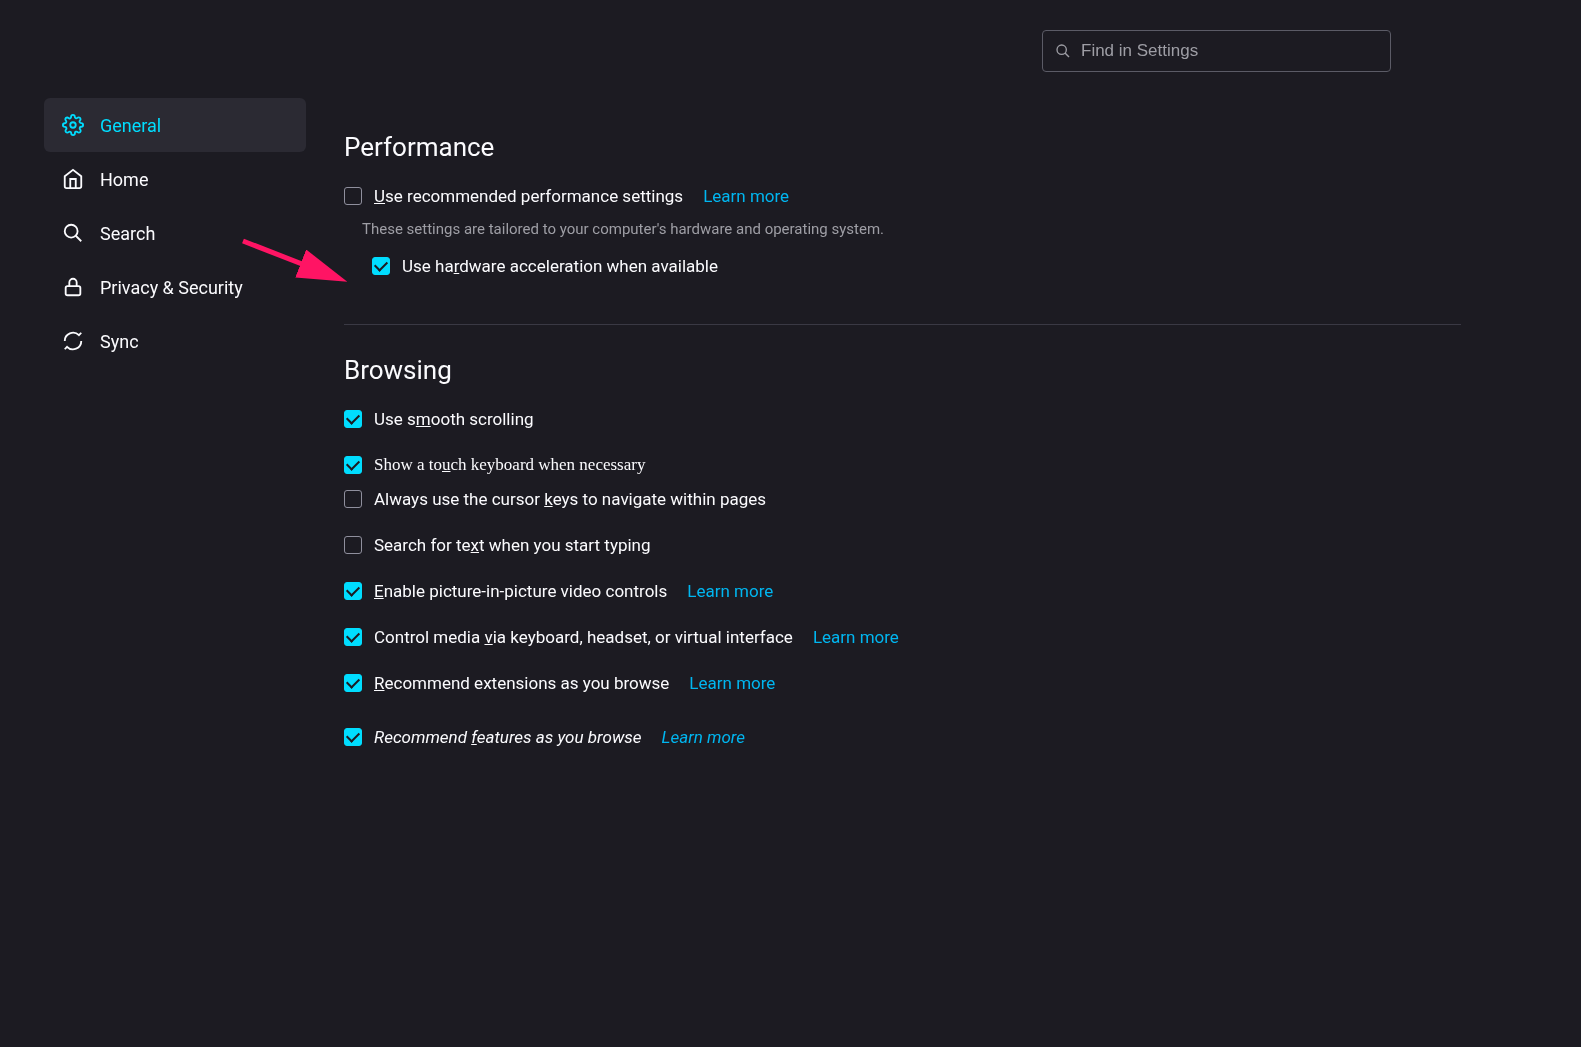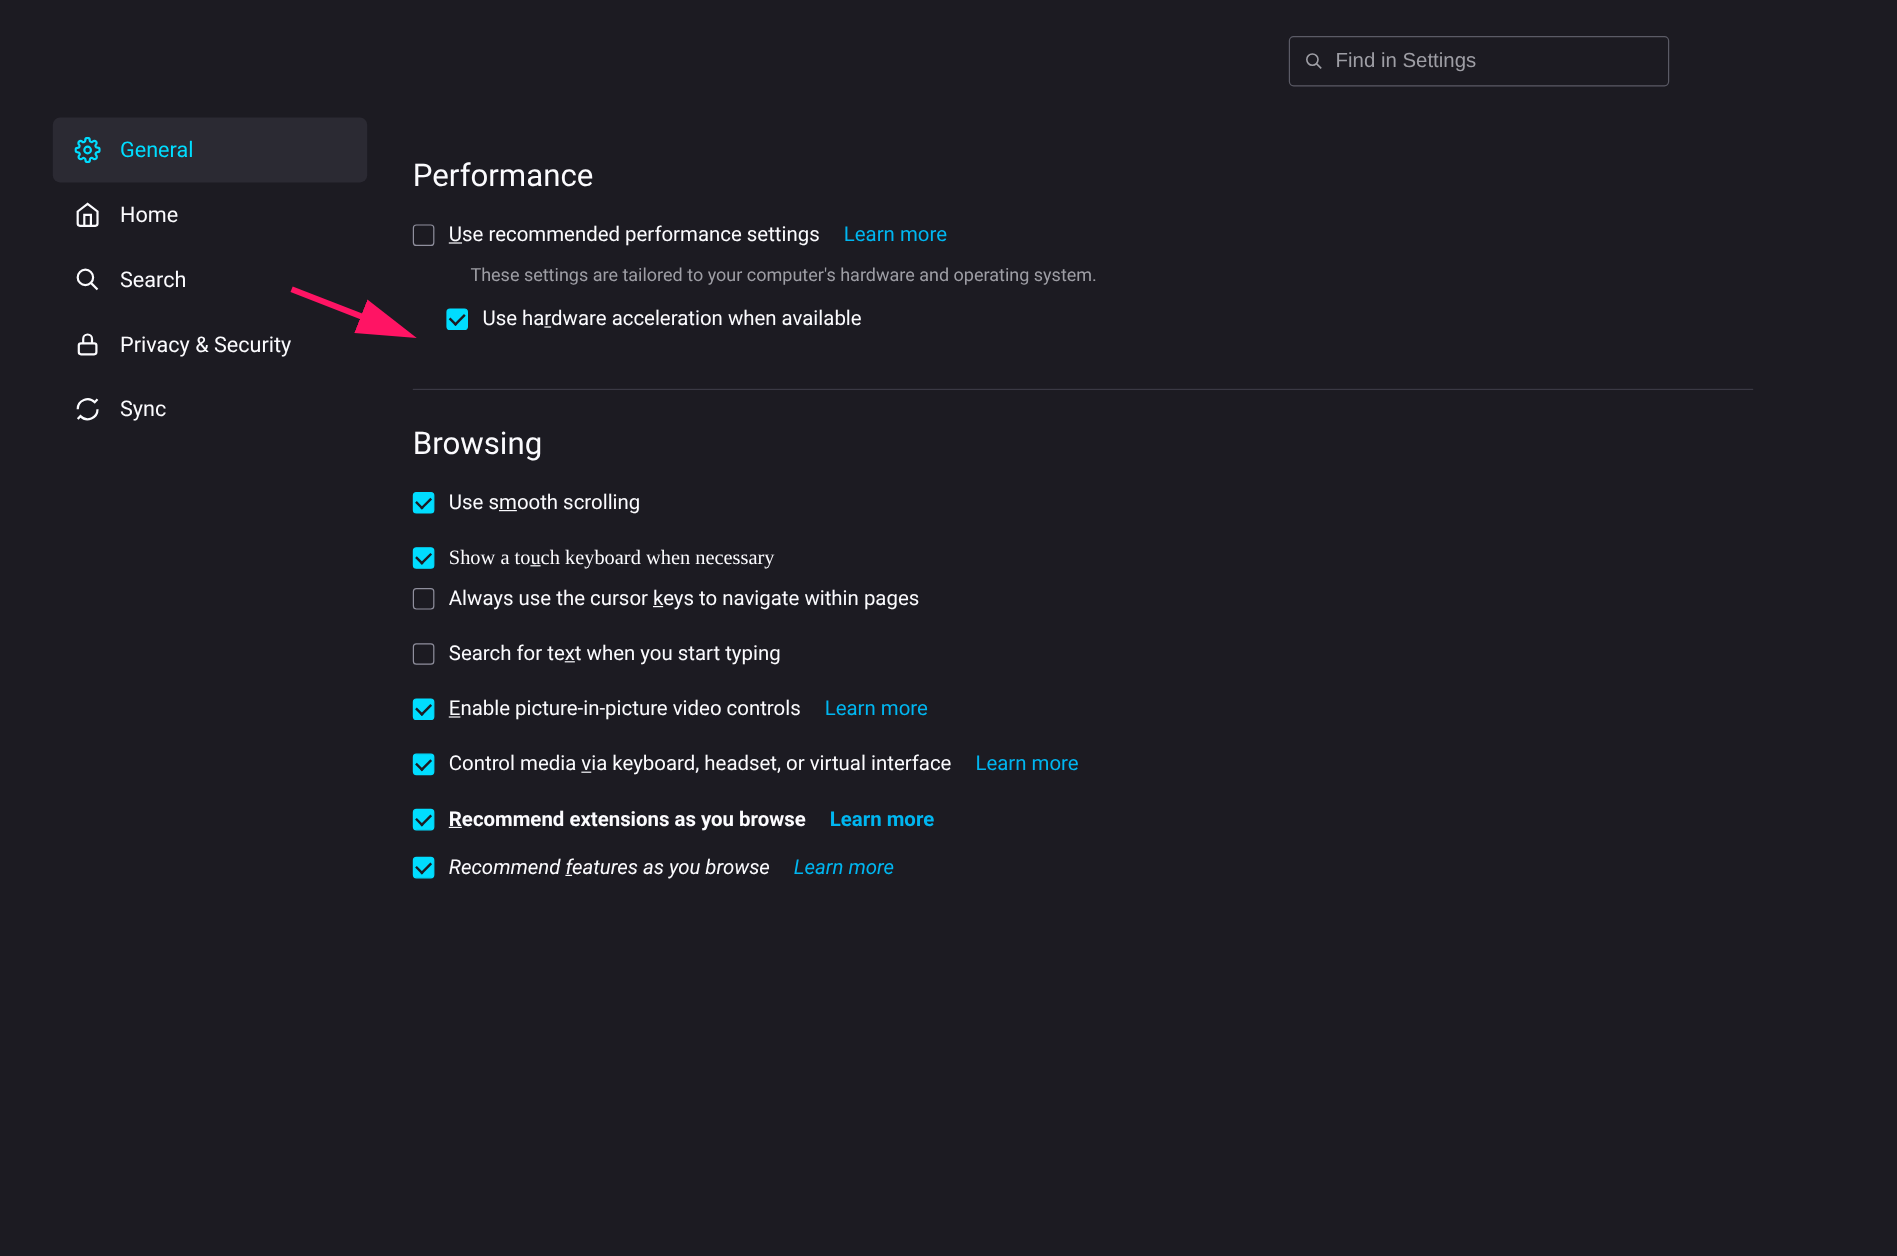--- a/index.html
+++ b/index.html
@@ -11,21 +11,21 @@
   width: 1581px;
   height: 1047px;
   overflow: hidden;
 }
 .top-bar {
   display: flex;
   justify-content: flex-end;
   padding: 30px 190px 0 0;
 }
 .search-box {
-  width: 317px;
+  width: 349px;
   height: 42px;
   background: transparent;
   border: 1px solid #5b5b66;
   border-radius: 4px;
   display: flex;
   align-items: center;
   padding: 0 12px;
   gap: 10px;
 }
 .search-box input {
@@ -102,21 +102,21 @@
   content: "";
   width: 10px;
   height: 6px;
   border-left: 2.5px solid #1c1b22;
   border-bottom: 2.5px solid #1c1b22;
   transform: rotate(-45deg) translate(1px, -1px);
 }
 .desc-text {
   color: #9e9ea5;
   font-size: 15px;
-  margin-left: 48px;
+  margin-left: 18px;
   margin-bottom: 18px;
 }
 .link {
   color: #00b6f0;
   cursor: pointer;
   margin-left: 8px;
 }
 hr {
   border: none;
   border-top: 1px solid #3a3944;
@@ -221,21 +221,21 @@
         <div class="checkbox-row" style="margin-bottom: 26px;">
           <div class="checkbox checked"></div>
           <span><span class="underline-char">E</span>nable picture-in-picture video controls</span>
           <span class="link">Learn more</span>
         </div>
         <div class="checkbox-row" style="margin-bottom: 26px;">
           <div class="checkbox checked"></div>
           <span>Control media <span class="underline-char">v</span>ia keyboard, headset, or virtual interface</span>
           <span class="link">Learn more</span>
         </div>
-        <div class="checkbox-row" style="margin-bottom: 20px; font-weight: bold;">
+        <div class="checkbox-row" style="margin-bottom: 34px;">
           <div class="checkbox checked"></div>
           <span><span class="underline-char">R</span>ecommend extensions as you browse</span>
           <span class="link">Learn more</span>
         </div>
         <div class="checkbox-row" style="margin-bottom: 26px; font-style: italic;">
           <div class="checkbox checked"></div>
           <span>Recommend <span class="underline-char">f</span>eatures as you browse</span>
           <span class="link">Learn more</span>
         </div>
       </div>

